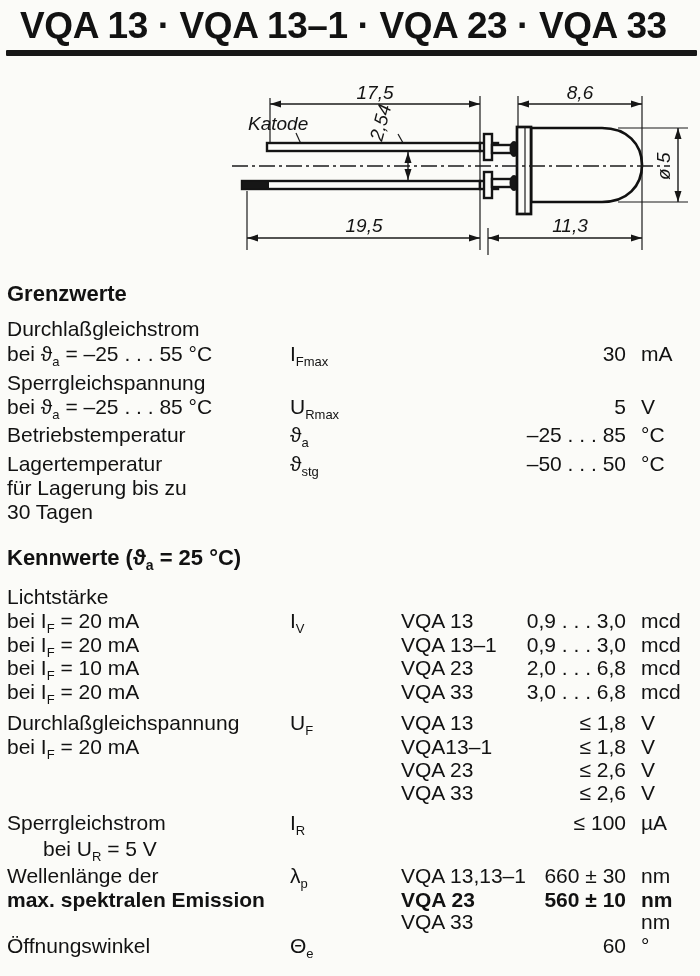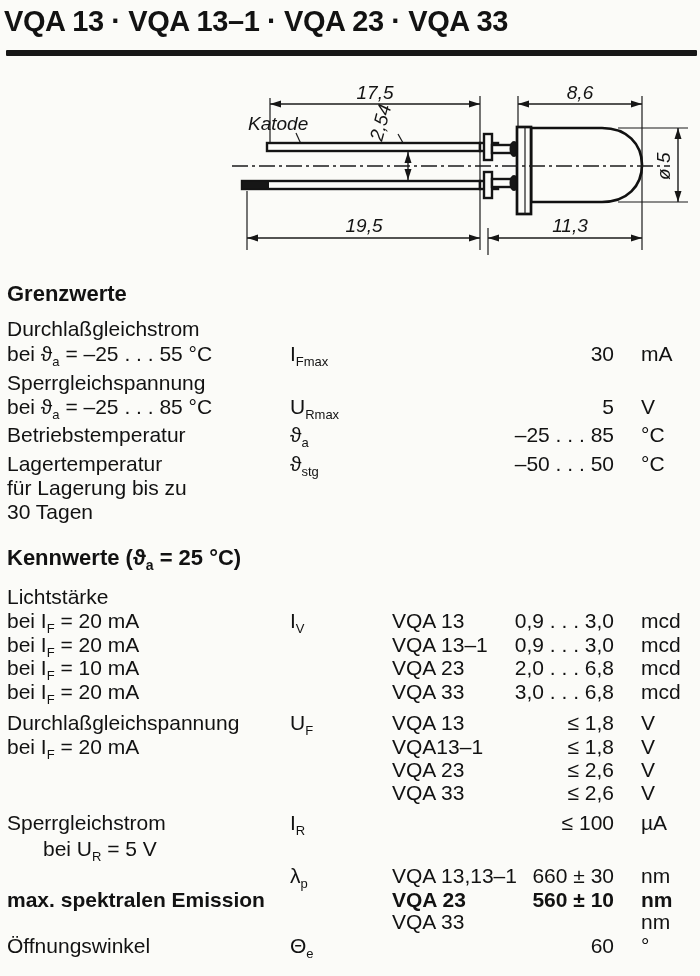--- a/index.html
+++ b/index.html
@@ -2,44 +2,44 @@
 <html><head>
 <meta charset="utf-8">
 <style>
   html,body { margin:0; padding:0; }
   body {
     width:700px; height:976px; position:relative; overflow:hidden;
     background:#fbfbf8; color:#121212;
     font-family:"Liberation Sans", sans-serif;
   }
   .page-title {
-    position:absolute; left:4px; top:5px;
-    font-size:29px; font-weight:bold; letter-spacing:-0.4px; white-space:pre;
+    position:absolute; left:20px; top:5px;
+    font-size:37px; font-weight:bold; letter-spacing:-0.4px; white-space:pre;
   }
   .rule-top {
     position:absolute; left:6px; top:50px; width:691px; height:6px;
     background:#171717; border-radius:1px;
   }
   #drawing { position:absolute; left:230px; top:78px; }
   #drawing .thin { stroke:#1b1b1b; stroke-width:1.2; fill:none; }
   #drawing .dim  { stroke:#1b1b1b; stroke-width:1.4; fill:none; }
   #drawing .obj  { stroke:#141414; stroke-width:2.4; fill:#fcfcf9; }
   #drawing .objthick { stroke:#111; stroke-width:2.7; fill:#fcfcf9; }
   #drawing .solid { fill:#161616; stroke:none; }
   #drawing .cl { stroke:#1b1b1b; stroke-width:1.3; stroke-dasharray:16 4 3 4; fill:none; }
   #drawing .dimtext { font-size:19px; font-style:italic; fill:#141414;
     font-family:"Liberation Sans", sans-serif; }
   .heading { position:absolute; left:7px; font-size:22px; font-weight:bold; white-space:pre; }
   .heading sub { font-size:14px; }
   .t-row { position:absolute; left:0; top:0; width:700px; height:23px;
     font-size:21px; line-height:23px; }
   .c-param { position:absolute; left:7px; white-space:pre; }
   .c-sym   { position:absolute; left:290px; white-space:pre; }
-  .c-typ   { position:absolute; left:392px; white-space:pre; }
-  .c-val   { position:absolute; left:432px; width:182px; text-align:right; white-space:pre; }
+  .c-typ   { position:absolute; left:401px; white-space:pre; }
+  .c-val   { position:absolute; left:444px; width:182px; text-align:right; white-space:pre; }
   .c-unit  { position:absolute; left:641px; white-space:pre; }
   .t-row sub, .c-sym sub { font-size:13px; line-height:0; }
 </style>
 </head>
 <body>
 
 <div class="page-title">VQA 13 · VQA 13–1 · VQA 23 · VQA 33</div>
 <div class="rule-top"></div>
 
 <svg id="drawing" width="470" height="190" viewBox="0 0 470 190">
@@ -190,20 +190,21 @@
     <div class="t-row" style="top: 811px;">
       <span class="c-param"><span>Sperrgleichstrom</span></span>
       <span class="c-sym"><span>I</span><sub>R</sub></span>
       <span class="c-val">≤ 100</span>
       <span class="c-unit">µA</span>
     </div>
     <div class="t-row" style="top: 837px; margin-left: 36px;">
       <span class="c-param"><span>bei U</span><sub>R</sub><span> = 5 V</span></span>
     </div>
     <div class="t-row" style="top: 864px;">
+      <span class="c-param"><span>Wellenlänge der</span></span>
       <span class="c-sym"><span>λ</span><sub>p</sub></span>
       <span class="c-typ">VQA 13,13–1</span>
       <span class="c-val">660 ± 30</span>
       <span class="c-unit">nm</span>
     </div>
     <div class="t-row" style="top: 888px; font-weight: bold;">
       <span class="c-param"><span>max. spektralen Emission</span></span>
       <span class="c-typ">VQA 23</span>
       <span class="c-val">560 ± 10</span>
       <span class="c-unit">nm</span>

